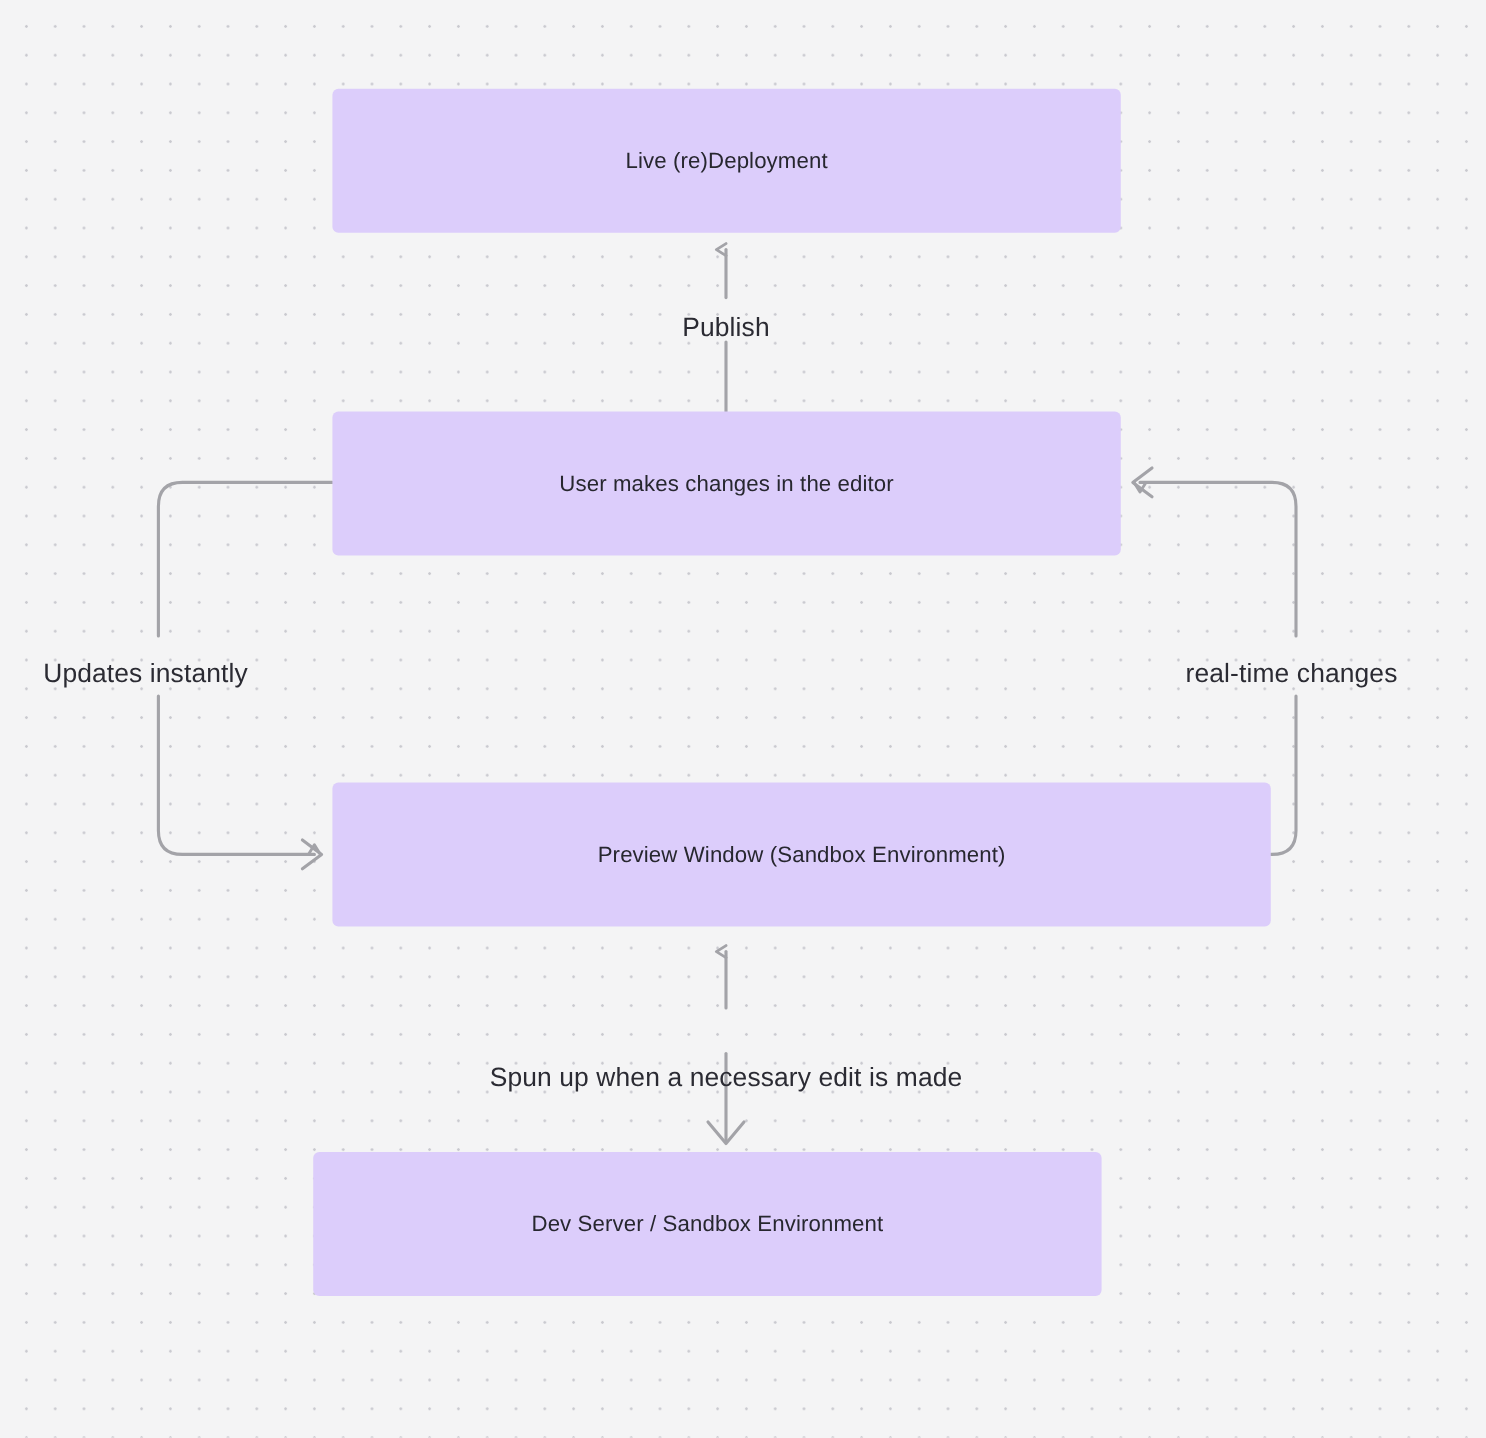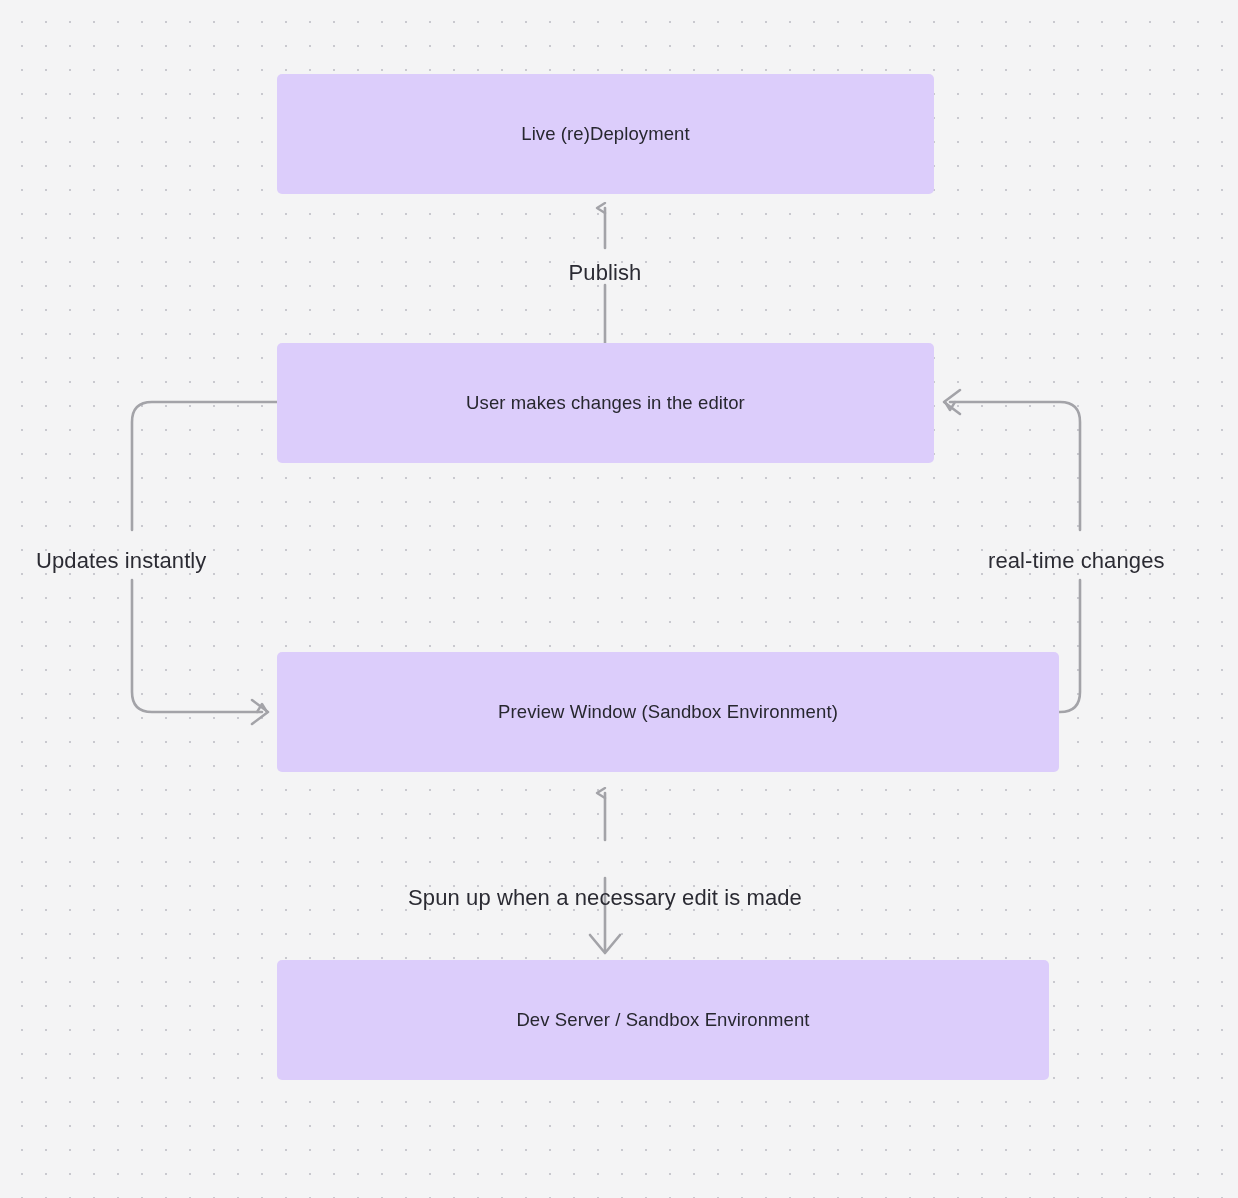--- a/index.html
+++ b/index.html
@@ -111,21 +111,21 @@
   </div>
 
   <div class="node" style="left:277px; top:343px; width:657px; height:120px;">
     <span class="node-label">User makes changes in the editor</span>
   </div>
 
   <div class="node" style="left:277px; top:652px; width:782px; height:120px;">
     <span class="node-label">Preview Window (Sandbox Environment)</span>
   </div>
 
-  <div class="node" style="left:277px; top:960px; width:772px; height:120px;">
+  <div class="node" style="left:261px; top:960px; width:657px; height:120px;">
     <span class="node-label">Dev Server / Sandbox Environment</span>
   </div>
 
   <div class="edge-label centered" style="left:605px; top:260px;">Publish</div>
 
   <div class="edge-label" style="left:36px; top:548px;">Updates instantly</div>
 
   <div class="edge-label" style="left:988px; top:548px;">real-time changes</div>
 
   <div class="edge-label centered" style="left:605px; top:857px;margin-top:28px;">Spun up when a necessary edit is made</div>

